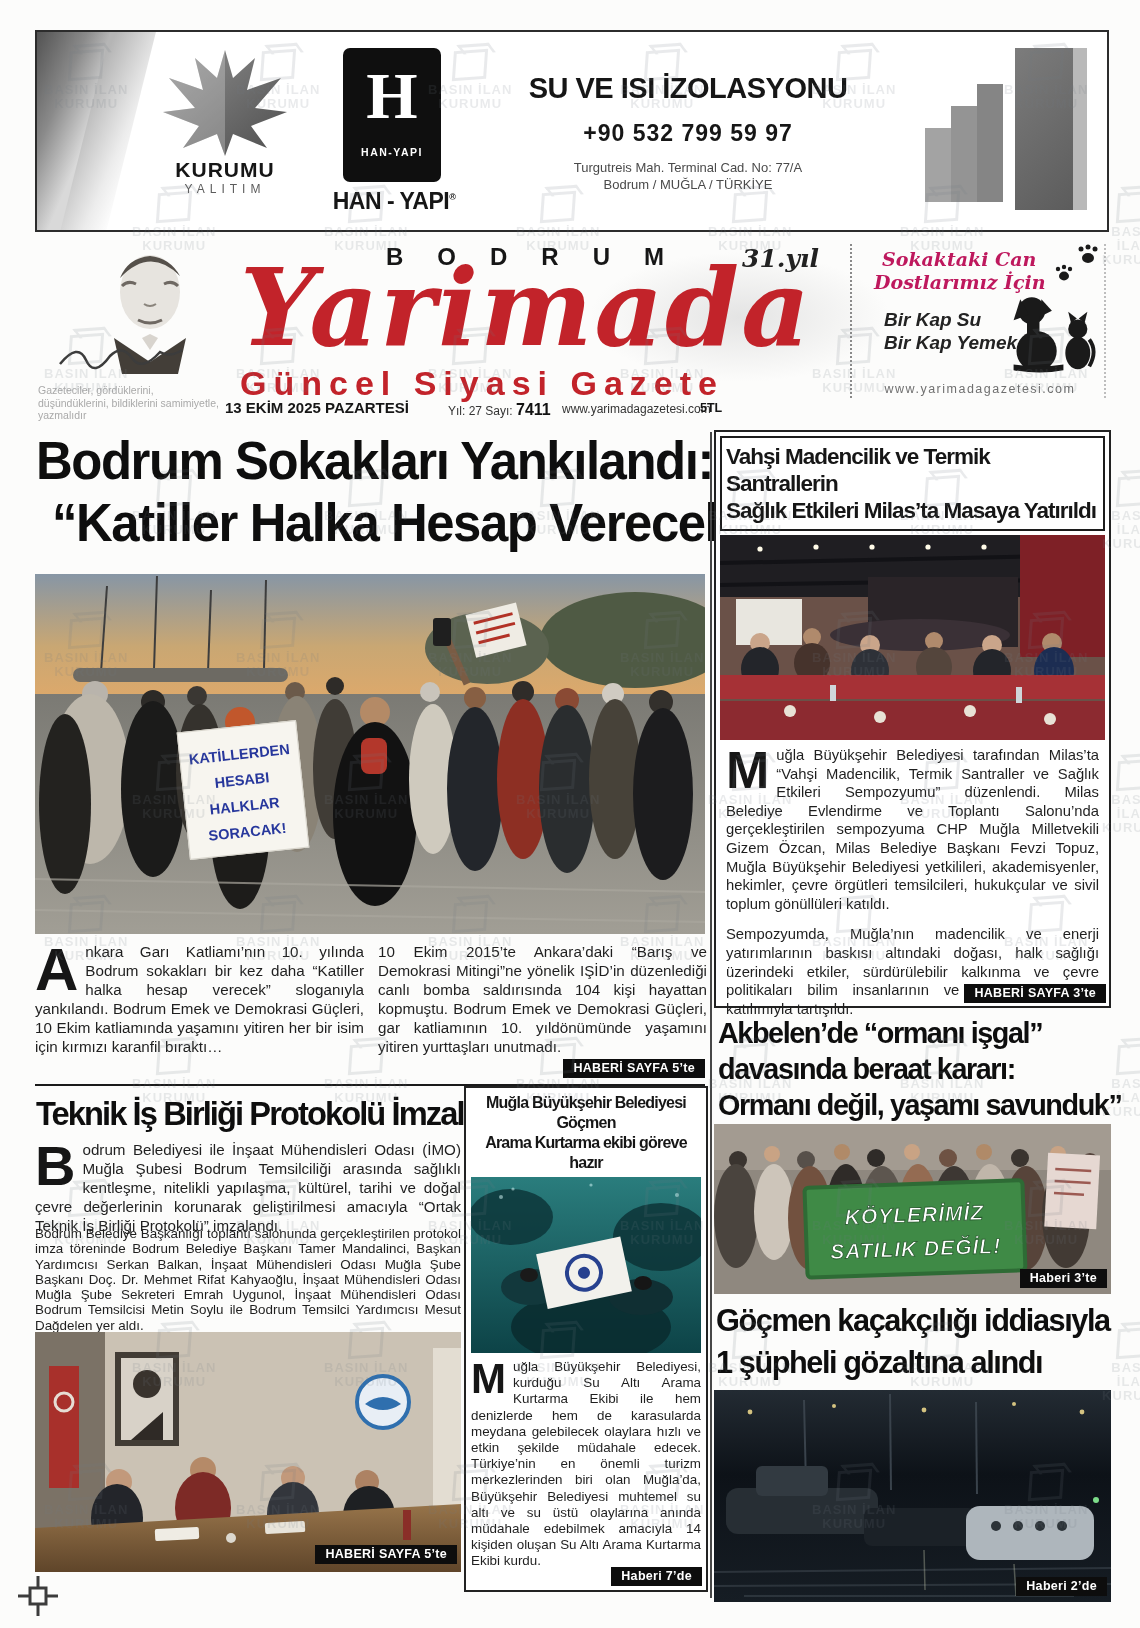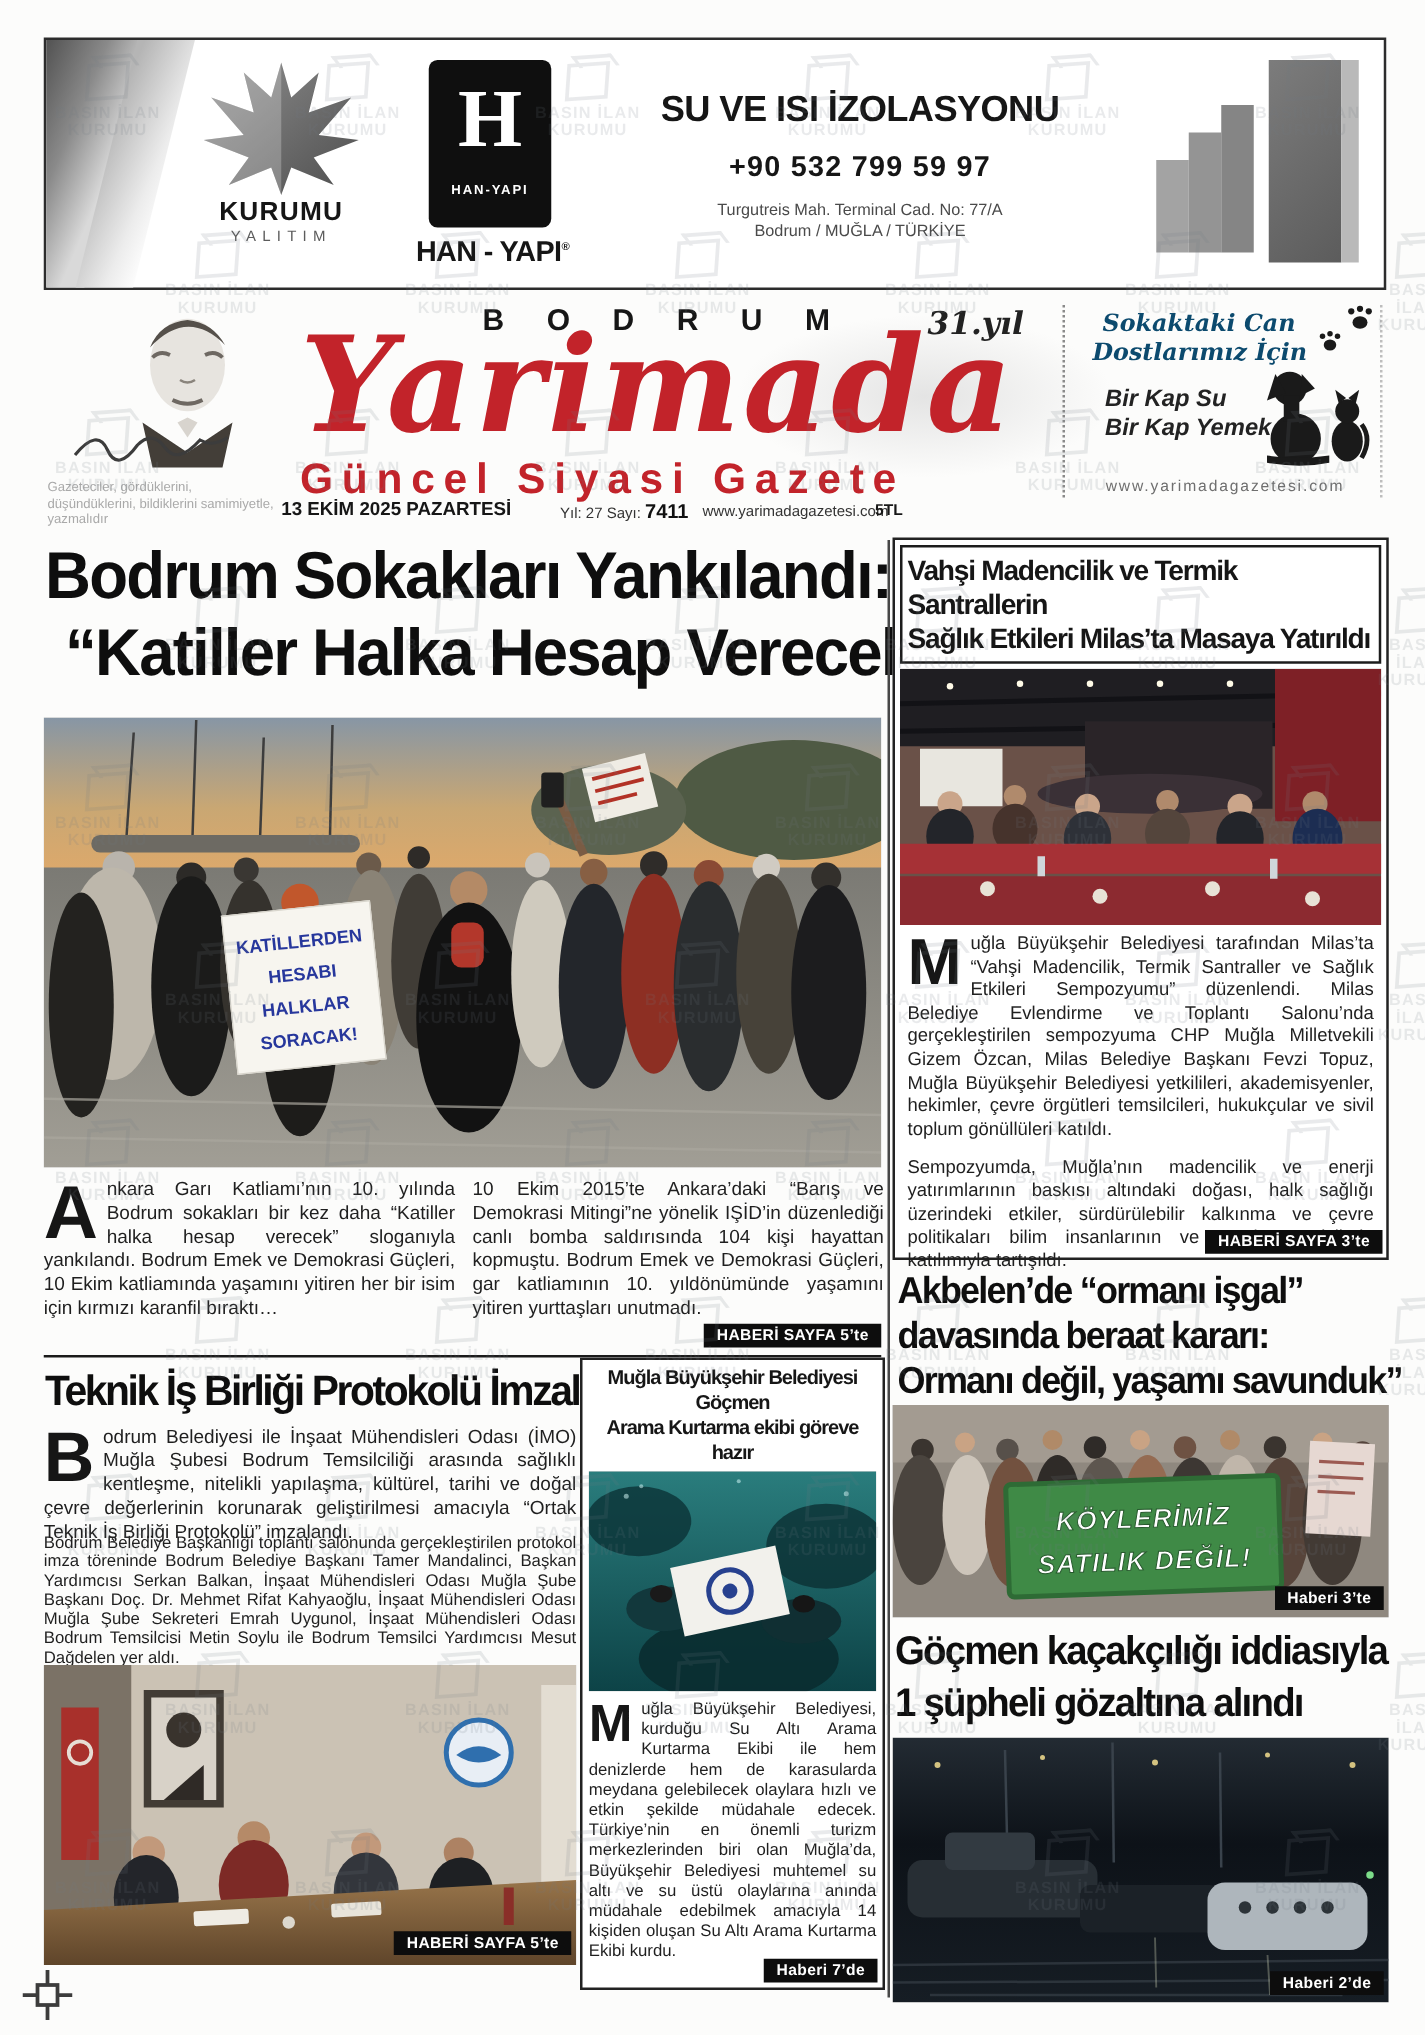--- a/index.html
+++ b/index.html
@@ -38,21 +38,21 @@
   #mh-title{position:absolute;left:240px;top:252px;width:570px;text-align:center;
             font-family:"DejaVu Serif",serif;font-style:italic;font-weight:bold;font-size:106px;line-height:112px;color:#c2232a;letter-spacing:2px;}
   #mh-sub{position:absolute;left:240px;top:364px;width:570px;text-align:left;color:#c2232a;font-weight:bold;font-size:34px;letter-spacing:7px;}
   #mh-year{position:absolute;left:742px;top:244px;font-family:"DejaVu Serif",serif;font-style:italic;font-weight:bold;font-size:25px;color:#222;}
   #mh-date{position:absolute;left:225px;top:399px;font-weight:bold;font-size:15px;}
   #mh-issue{position:absolute;left:448px;top:401px;font-size:12px;color:#333;}
   #mh-issue b{font-size:16px;color:#111;}
   #mh-site{position:absolute;left:562px;top:402px;font-size:12px;color:#333;}
   #mh-price{position:absolute;left:700px;top:401px;font-size:12.5px;font-weight:bold;}
   #pet-box{position:absolute;left:850px;top:244px;width:256px;height:154px;border-left:2px dotted #8a8a8a;border-right:2px dotted #bdbdbd;padding:4px 2px 0 12px;box-sizing:border-box;}
-  .pet-script{font-family:"DejaVu Serif",serif;font-style:italic;font-weight:bold;font-size:19px;color:#0c4a6e;line-height:23px;}
+  .pet-script{font-family:"DejaVu Serif",serif;font-style:italic;font-weight:bold;font-size:19px;color:#be185d;line-height:23px;}
   .pet-bold{font-weight:bold;font-size:19px;font-style:italic;color:#232323;line-height:23px;margin-left:20px;}
   #pet-site{position:absolute;left:10px;bottom:2px;width:236px;text-align:center;font-size:12.5px;color:#6f6f6f;letter-spacing:1.5px;}
   
   #col-rule{position:absolute;left:710px;top:432px;width:2px;height:1166px;background:#474747;}
   #lead-hr{position:absolute;left:35px;top:1084px;width:670px;border-top:2px solid #1a1a1a;}
   
   #symp-box{position:absolute;left:714px;top:430px;width:397px;height:578px;border:2px solid #222;box-sizing:border-box;background:#fff;}
   #symp-head{margin:4px;border:2px solid #1c1c1c;padding:5px 4px;text-align:left;font-weight:bold;font-size:22.5px;line-height:27px;letter-spacing:-1px;}
   #symp-text{padding:6px 10px 0;font-size:14.8px;line-height:18.6px;}
   .wm-tile{position:absolute;opacity:.15;color:#717a83;font-weight:bold;font-size:13px;line-height:14px;

